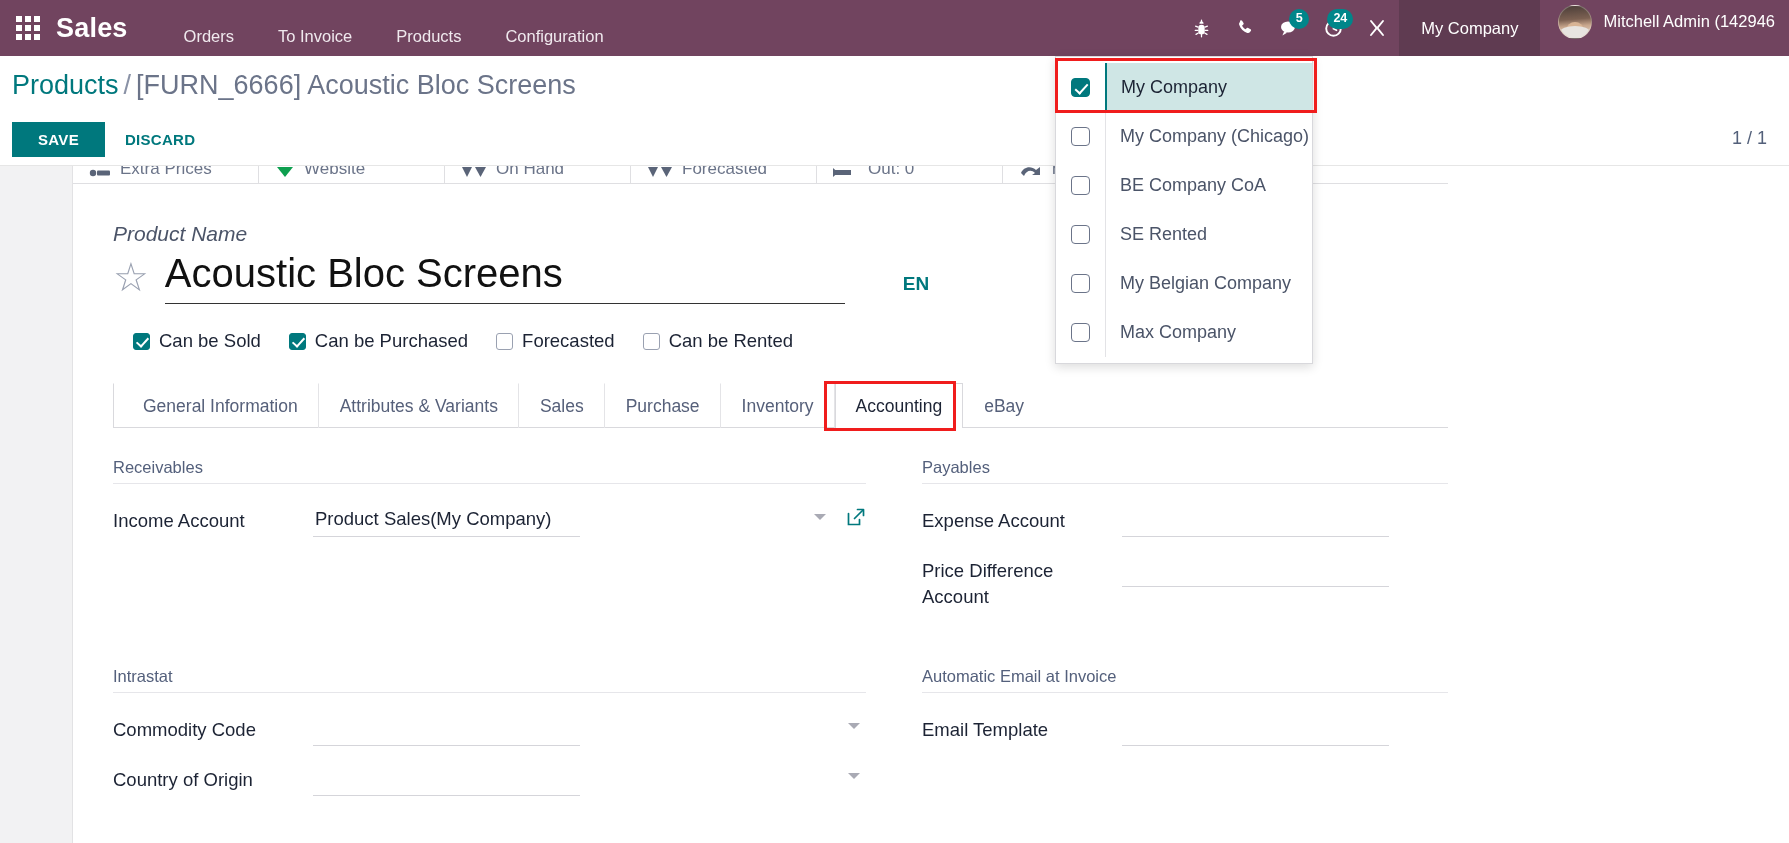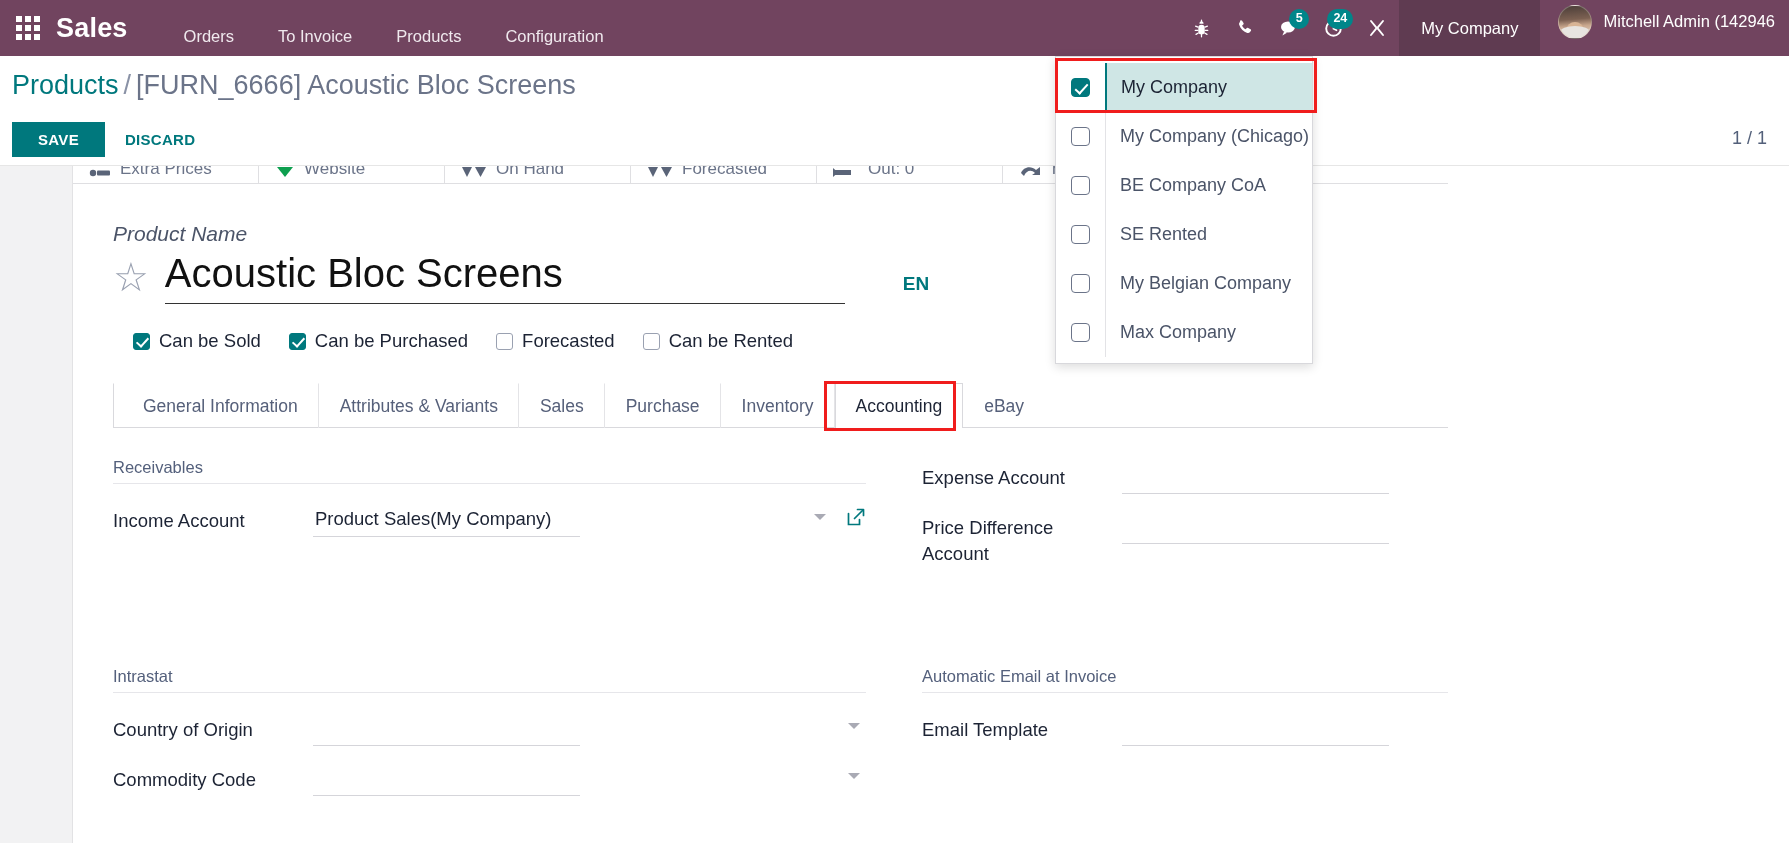--- a/index.html
+++ b/index.html
@@ -415,20 +415,21 @@
                   <path d="M8.5 11.5L17 3" stroke="currentColor" stroke-width="1.7" stroke-linecap="round"></path>
                   <path d="M11.5 2.5H17.5v6" stroke="currentColor" stroke-width="1.7" stroke-linecap="round" stroke-linejoin="round"></path>
                 </svg>
               </span>
             </div>
           </div>
           <div style="height:86px"></div>
         </div>
 
         <div class="acct-col">
+          <div class="group-title">Payables</div>
           <div class="frow">
             <div class="flabel">Expense Account</div>
             <div class="fval">
               <span class="sel-wrap">
                 <input class="sel" type="text" value="" style="">
                 <span class="sel-caret"></span>
               </span>
             </div>
           </div>
           <div class="frow">
@@ -440,30 +441,30 @@
               </span>
             </div>
           </div>
         </div>
       </div>
 
       <div class="acct-grid">
         <div class="acct-col">
           <div class="group-title">Intrastat</div>
           <div class="frow">
-            <div class="flabel">Country of Origin</div>
+            <div class="flabel">Commodity Code</div>
             <div class="fval">
               <span class="sel-wrap">
                 <input class="sel" type="text" value="" style="">
                 <span class="sel-caret"></span>
               </span>
             </div>
           </div>
           <div class="frow">
-            <div class="flabel">Commodity Code</div>
+            <div class="flabel">Country of Origin</div>
             <div class="fval">
               <span class="sel-wrap">
                 <input class="sel" type="text" value="" style="">
                 <span class="sel-caret"></span>
               </span>
             </div>
           </div>
         </div>
 
         <div class="acct-col">

